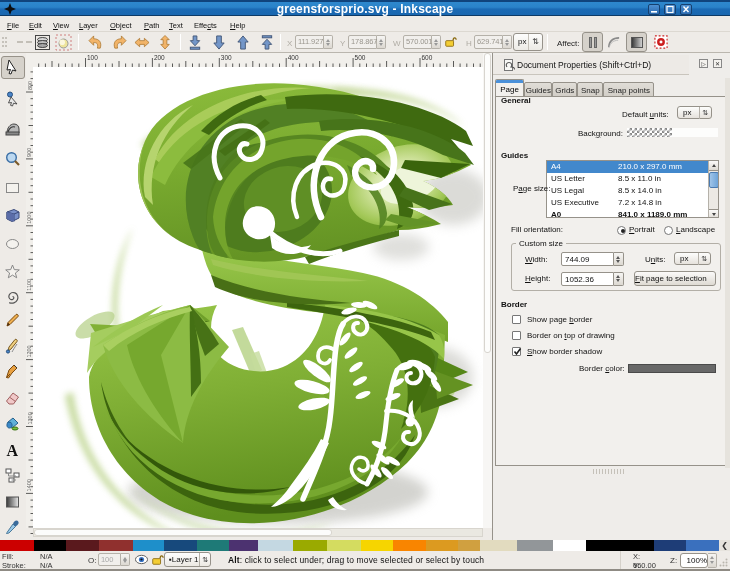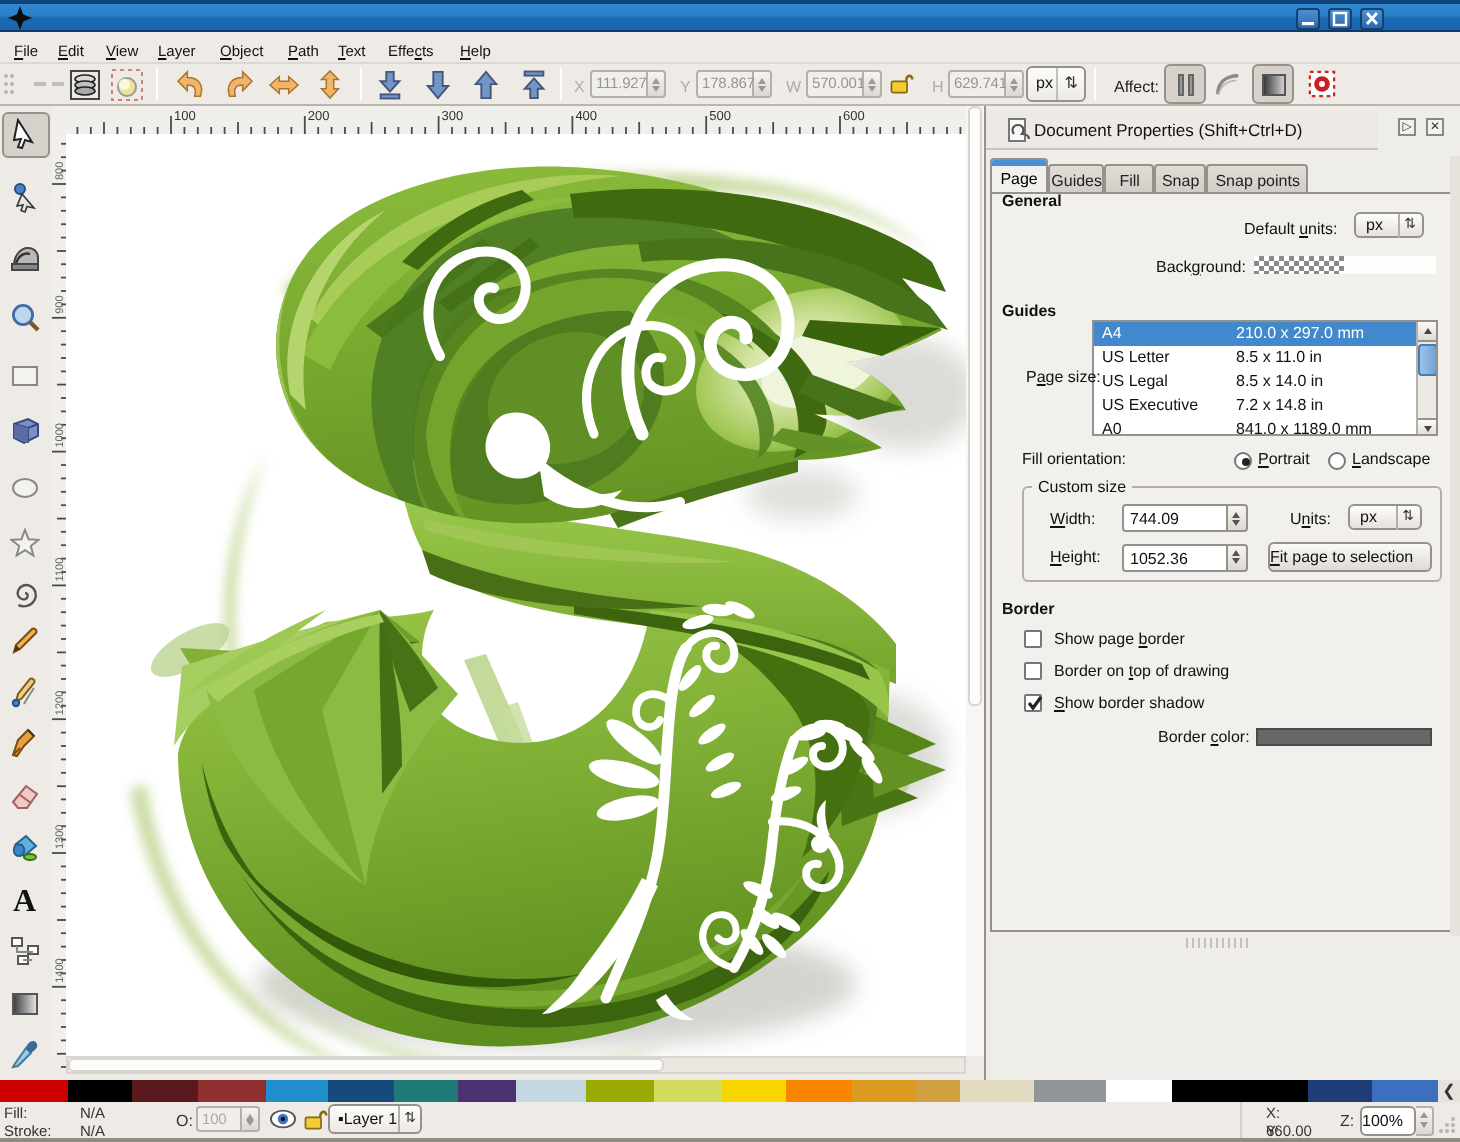--- a/index.html
+++ b/index.html
@@ -33,20 +33,21 @@
 #palette div{position:absolute;top:0;height:11px;}
 #status{position:absolute;left:0;top:551px;width:638px;height:18px;background:#eeebe7;font-size:8px;color:#222;}
 #botline{position:absolute;left:0;top:569px;width:730px;height:2px;background:#8f8b84;}
 .tinylbl{position:absolute;font-size:7.5px;color:#333;}
 </style></head><body>
 <div id="win">
  <div id="titlebar">
   <svg style="position:absolute;left:4px;top:1px" width="12" height="12" viewBox="0 0 12 12">
         <path d="M6 0 L7.6 4.2 L12 6 L7.6 7.8 L6 12 L4.4 7.8 L0 6 L4.4 4.2 Z" fill="#0d0d0d"></path>
       </svg>
+  <div id="title">greensforsprio.svg - Inkscape</div>
   <div class="wbtn" style="left:648px"><svg width="10" height="9" viewBox="0 0 10 9">
           <rect x="2" y="6" width="6" height="1.6" fill="#fff"></rect>
         </svg></div>
   <div class="wbtn" style="left:664px"><svg width="10" height="9" viewBox="0 0 10 9">
           <rect x="2" y="1.5" width="6" height="6" fill="none" stroke="#fff" stroke-width="1.2"></rect>
         </svg></div>
   <div class="wbtn" style="left:680px"><svg width="10" height="9" viewBox="0 0 10 9">
           <path d="M2.5 1.5 L7.5 7 M7.5 1.5 L2.5 7" stroke="#fff" stroke-width="1.4"></path>
         </svg></div>
  </div>
@@ -585,21 +586,21 @@
         <div style="position:absolute;left:220px;top:4px;width:9px;height:9px;border:1px solid #888;background:#f4f2ee;font-size:6px;line-height:8px;text-align:center;color:#333">✕</div>
       </div>
       <div style="position:absolute;left:1.7px;top:26px;width:29.7px;height:17.5px;background:#f2f0ed;border:1px solid #96928a;border-bottom:none;border-radius:2px 2px 0 0;overflow:hidden;">
         <div style="position:absolute;left:0px;top:0px;right:0px;height:2.5px;background:#4a90d9;"></div>
         <div style="text-align:center;font-size:8px;margin-top:5px">Page</div>
       </div>
       <div style="position:absolute;left:31.4px;top:29px;width:27.9px;height:14.5px;background:linear-gradient(#e0ddd7,#d2cec7);border:1px solid #96928a;border-radius:2px 2px 0 0;">
         <div style="text-align:center;font-size:8px;margin-top:3px;color:#222">Guides</div>
       </div>
       <div style="position:absolute;left:59.3px;top:29px;width:25px;height:14.5px;background:linear-gradient(#e0ddd7,#d2cec7);border:1px solid #96928a;border-radius:2px 2px 0 0;">
-        <div style="text-align:center;font-size:8px;margin-top:3px;color:#222">Fill</div>
+        <div style="text-align:center;font-size:8px;margin-top:3px;color:#222">Grids</div>
       </div>
       <div style="position:absolute;left:84.3px;top:29px;width:26px;height:14.5px;background:linear-gradient(#e0ddd7,#d2cec7);border:1px solid #96928a;border-radius:2px 2px 0 0;">
         <div style="text-align:center;font-size:8px;margin-top:3px;color:#222">Snap</div>
       </div>
       <div style="position:absolute;left:110.3px;top:29px;width:51.1px;height:14.5px;background:linear-gradient(#e0ddd7,#d2cec7);border:1px solid #96928a;border-radius:2px 2px 0 0;">
         <div style="text-align:center;font-size:8px;margin-top:3px;color:#222">Snap points</div>
       </div>
       <div style="position:absolute;left:2px;top:43px;width:232.5px;height:370px;background:#f2f0ed;border:1px solid #96928a;"></div>
       <div style="position:absolute;left:231.5px;top:25px;width:6px;height:390px;background:#e6e3dd;"></div>
       <div style="position:absolute;font-weight:bold;font-size:8px;color:#111;left:8px;top:43px;">General</div>
@@ -607,21 +608,21 @@
       <div style="position:absolute;left:184px;top:52.5px;width:35px;height:13px;background:linear-gradient(#fdfdfc,#e6e2dc);border:1px solid #96928a;border-radius:3px;font-size:8px;color:#111;line-height:12px;"><span style="margin-left:5px">px</span><span style="position:absolute;right:1px;top:0px;border-left:1px solid #b5b1a9;padding:0 2px;font-size:7px;color:#333;line-height:12px;">⇅</span></div>
       <div style="position:absolute;font-size:8px;color:#111;left:85px;top:76px;">Back<u>g</u>round:</div>
       <div style="position:absolute;left:134px;top:74.5px;width:45px;height:9px;background-image:linear-gradient(45deg,#8a8a8a 25%,transparent 25%,transparent 75%,#8a8a8a 75%),linear-gradient(45deg,#8a8a8a 25%,#fff 25%,#fff 75%,#8a8a8a 75%);background-size:5px 5px;background-position:0 0,2.5px 2.5px;"></div>
       <div style="position:absolute;left:179px;top:74.5px;width:46px;height:9px;background:#fdfdfc;"></div>
       <div style="position:absolute;font-weight:bold;font-size:8px;color:#111;left:8px;top:98px;">Guides</div>
       <div style="position:absolute;left:53px;top:107px;width:173px;height:58px;background:#fff;border:1px solid #96928a;overflow:hidden;">
         <div style="position:absolute;left:0;top:0px;width:161px;height:12px;background:#4288cc;color:#fff;font-size:8px;line-height:12px;"><span style="margin-left:4px">A4</span><span style="position:absolute;left:71px">210.0 x 297.0 mm</span></div>
         <div style="position:absolute;left:0;top:12px;width:161px;height:12px;color:#111;font-size:8px;line-height:12px;"><span style="margin-left:4px">US Letter</span><span style="position:absolute;left:71px">8.5 x 11.0 in</span></div>
         <div style="position:absolute;left:0;top:24px;width:161px;height:12px;color:#111;font-size:8px;line-height:12px;"><span style="margin-left:4px">US Legal</span><span style="position:absolute;left:71px">8.5 x 14.0 in</span></div>
         <div style="position:absolute;left:0;top:36px;width:188px;height:12px;color:#111;font-size:8px;line-height:12px;"><span style="margin-left:4px">US Executive</span><span style="position:absolute;left:71px">7.2 x 14.8 in</span></div>
-        <div style="position:absolute;left:0;top:48px;width:150px;height:12px;color:#111;font-size:8px;line-height:12px;"><span style="margin-left:4px">A0</span><span style="position:absolute;left:71px">841.0 x 1189.0 mm</span></div>
+        <div style="position:absolute;left:0;top:48px;width:150px;height:12px;color:#111;font-size:8px;line-height:12px;font-weight:bold;"><span style="margin-left:4px">A0</span><span style="position:absolute;left:71px">841.0 x 1189.0 mm</span></div>
         <div style="position:absolute;right:0;top:0;width:10px;height:58px;background:#ece9e4;border-left:1px solid #b5b1a9;">
           <div style="position:absolute;left:0;top:0;width:10px;height:10px;background:linear-gradient(#fbfaf9,#dedad3);border-bottom:1px solid #96928a;">
             <div style="position:absolute;left:2.5px;top:3px;border-left:2.5px solid transparent;border-right:2.5px solid transparent;border-bottom:3.5px solid #444;"></div>
           </div>
           <div style="position:absolute;left:0;bottom:0;width:10px;height:10px;background:linear-gradient(#fbfaf9,#dedad3);border-top:1px solid #96928a;">
             <div style="position:absolute;left:2.5px;top:3px;border-left:2.5px solid transparent;border-right:2.5px solid transparent;border-top:3.5px solid #444;"></div>
           </div>
           <div style="position:absolute;left:0;top:11px;width:10px;height:16px;background:linear-gradient(90deg,#9fc4e8,#6da3d8);border:1px solid #4a7ab0;border-radius:2px;"></div>
         </div>
       </div>
@@ -701,25 +702,26 @@
   <svg style="position:absolute;left:135px;top:2px" width="13" height="13" viewBox="0 0 14 14">
         <ellipse cx="7" cy="7" rx="6.5" ry="4.5" fill="#fff" stroke="#555"></ellipse>
         <circle cx="7" cy="7" r="2.8" fill="#3a76c8"></circle>
         <circle cx="7" cy="7" r="1.2" fill="#111"></circle>
       </svg>
   <svg style="position:absolute;left:151px;top:2px" width="13" height="13" viewBox="0 0 15 15">
         <rect x="2" y="6.5" width="9" height="6.5" rx="1" fill="#f3cd34" stroke="#8a6a10"></rect>
         <path d="M10.5 6.5 C10.5 2.5 14 2.5 14 5.5" fill="none" stroke="#8a6a10" stroke-width="1.5"></path>
       </svg>
   <div style="position:absolute;left:164px;top:1px;width:47px;height:15px;background:linear-gradient(#fefefe,#ece9e3);border:1px solid #96928a;border-radius:3px;font-size:8px;color:#111;line-height:13px;"><span style="margin-left:4px">▪Layer 1</span><span style="position:absolute;right:0px;top:0px;border-left:1px solid #b5b1a9;padding:0 2px;font-size:7px;color:#333;line-height:13px;">⇅</span></div>
+  <div style="position:absolute;left:228px;top:4px;font-size:8.5px;letter-spacing:0.12px;color:#111"><b>Alt</b>: click to select under; drag to move selected or select by touch</div>
   <div style="position:absolute;left:620px;top:0px;width:1px;height:18px;background:#d5d1ca"></div>
   <div class="tinylbl" style="left:633px;top:1px">X:&nbsp; 660.00</div>
   <div class="tinylbl" style="left:633px;top:9.5px">Y:&nbsp; 544.00</div>
   <div class="tinylbl" style="left:670px;top:5px;font-size:8px">Z:</div>
-  <div style="position:absolute;left:680px;top:1.5px;width:28px;height:15px;background:#fff;border:1px solid #96928a;border-radius:3px;font-size:8px;color:#111;line-height:13px;text-align:left;">100%</div>
+  <div style="position:absolute;left:680px;top:1.5px;width:28px;height:15px;background:#fff;border:1px solid #96928a;border-radius:3px;font-size:8px;color:#111;line-height:13px;text-align:right;">100%</div>
   <div class="spn" style="left:708px;top:1.5px;height:15px"></div>
   <svg style="position:absolute;left:719px;top:7px" width="9" height="9" viewBox="0 0 9 9">
         <g fill="#b9b5ad">
           <circle cx="7.5" cy="1.5" r="1"></circle>
           <circle cx="4.5" cy="4.5" r="1"></circle>
           <circle cx="7.5" cy="4.5" r="1"></circle>
           <circle cx="1.5" cy="7.5" r="1"></circle>
           <circle cx="4.5" cy="7.5" r="1"></circle>
           <circle cx="7.5" cy="7.5" r="1"></circle>
         </g>

